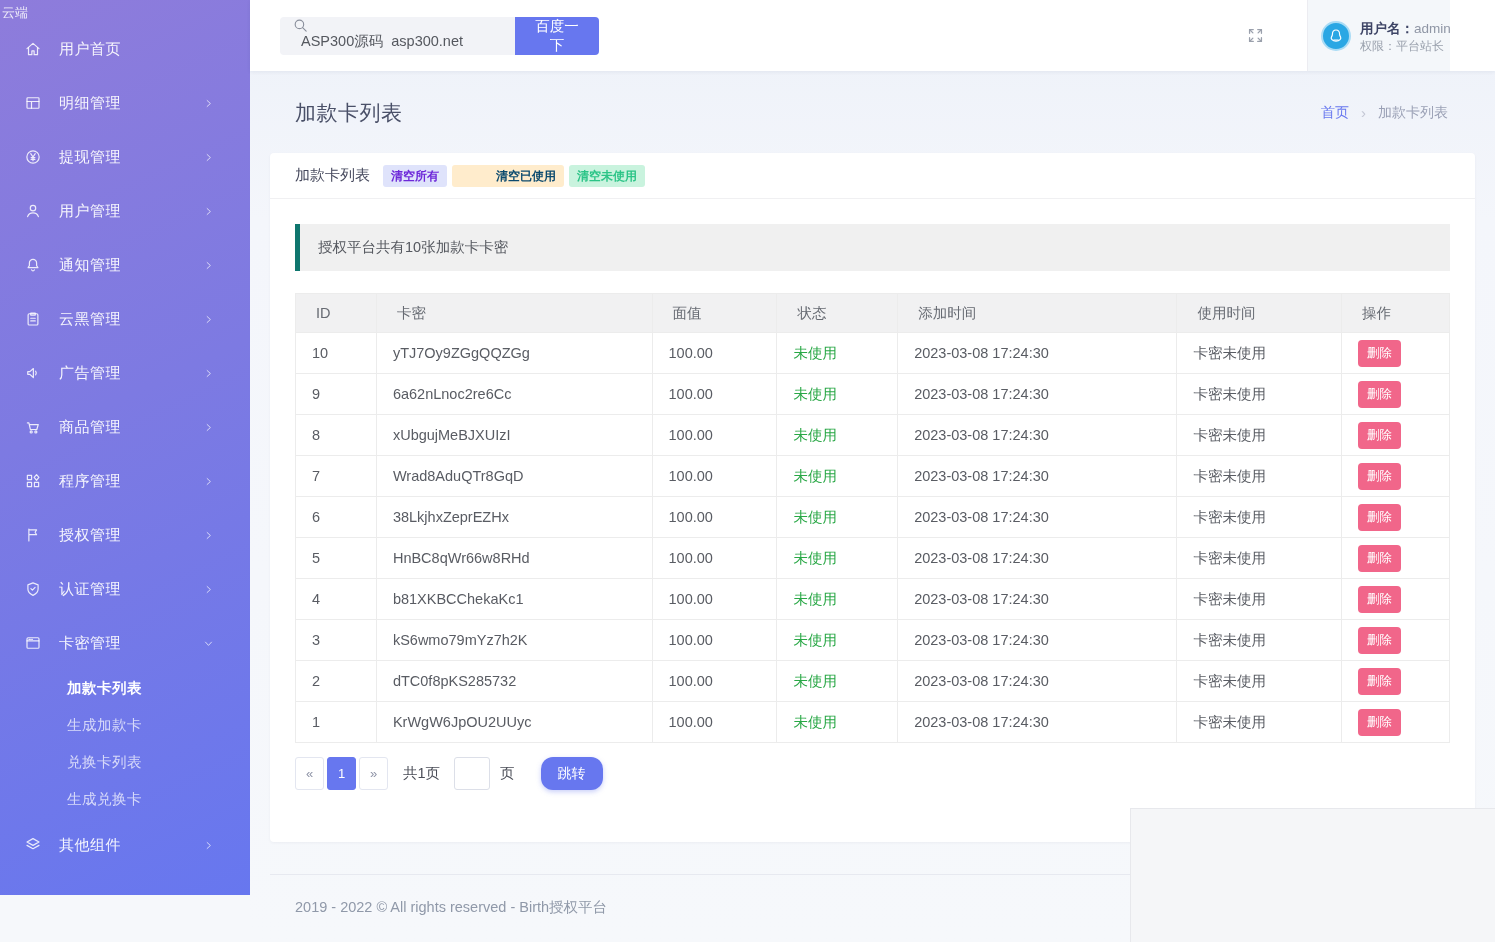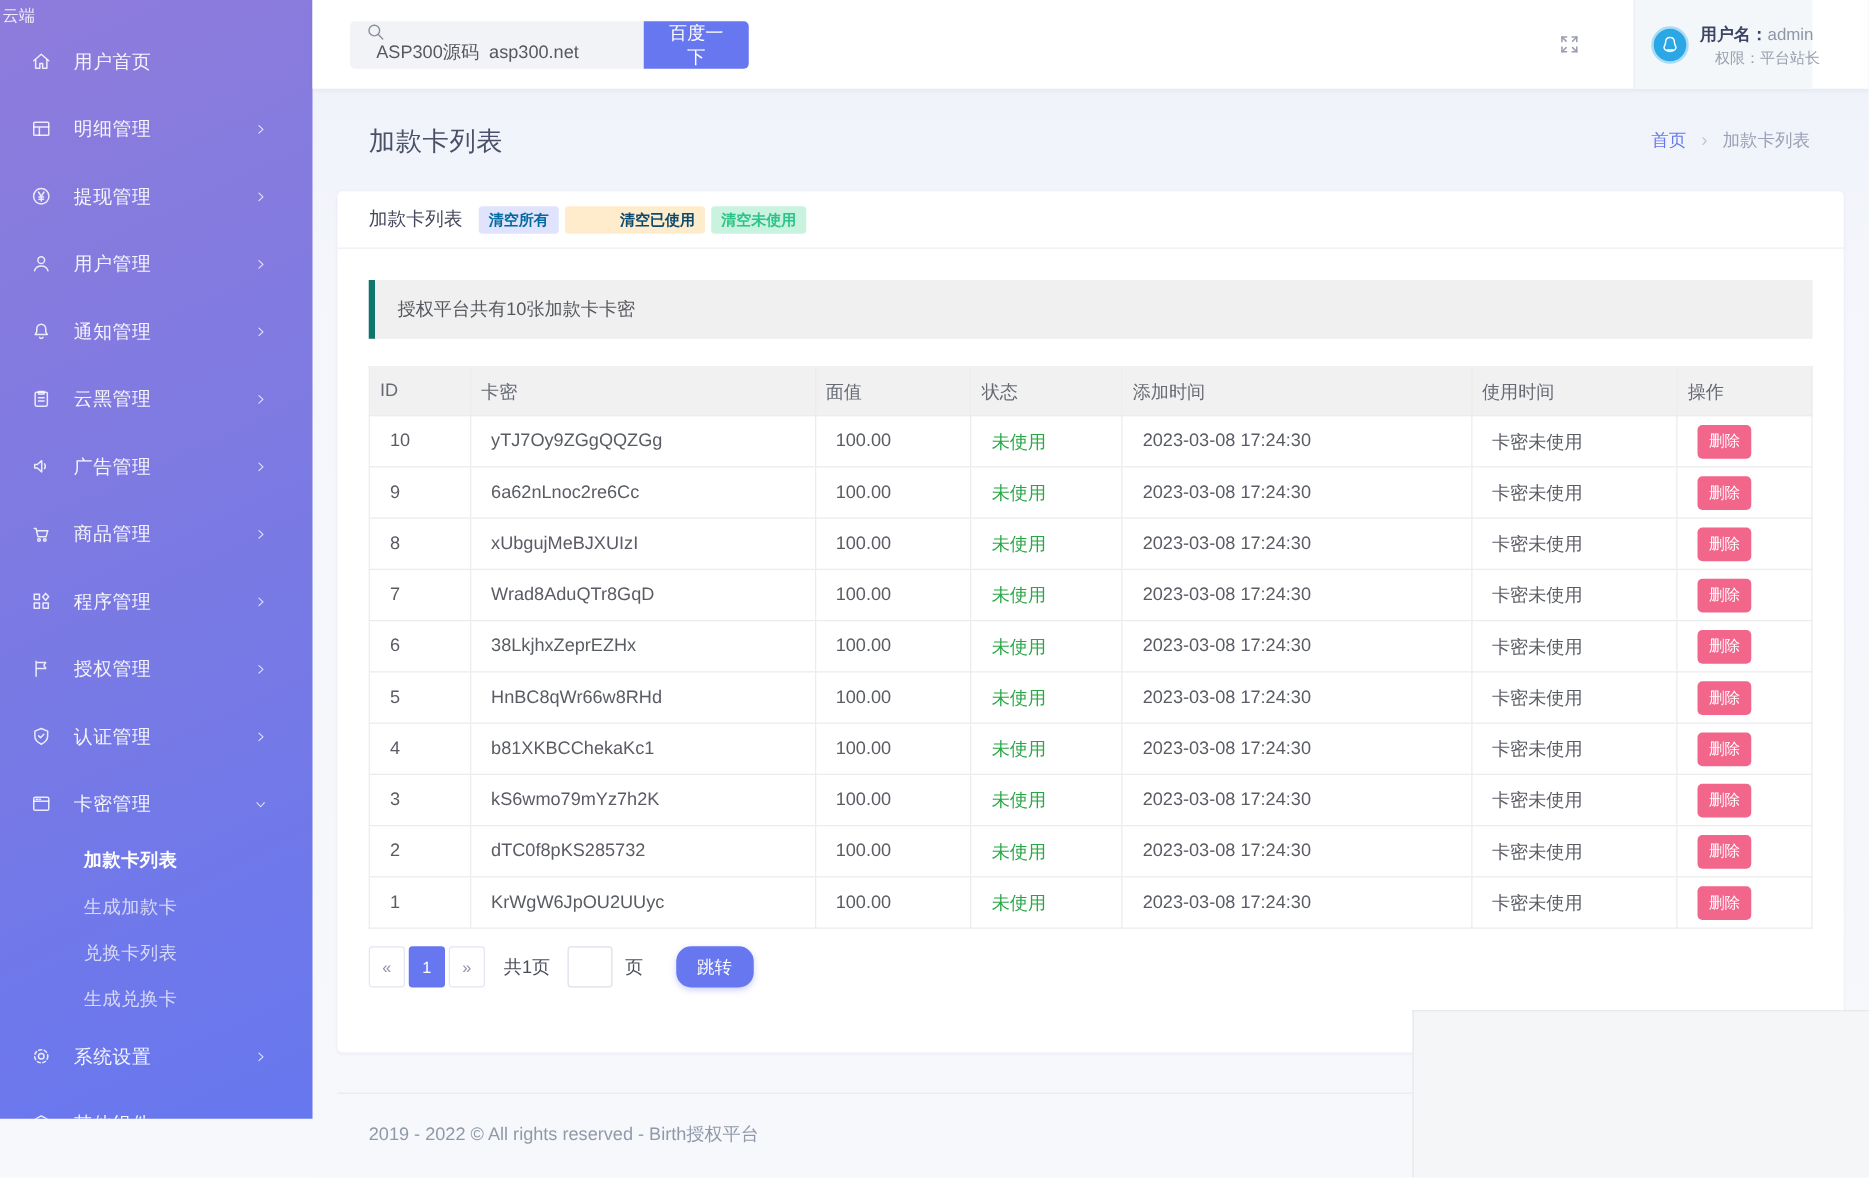--- a/index.html
+++ b/index.html
@@ -60,49 +60,49 @@
     display:flex; align-items:center; padding:0 14px 0 13px; width:143px; cursor:pointer;
   }
   .avatar {
     width:30px; height:30px; border-radius:50%; background:#2aa7e4; border:2px solid #aadcf5;
     color:#fff; display:flex; align-items:center; justify-content:center; flex:none;
   }
   .avatar svg { width:20px; height:20px; stroke-width:1.4; }
   .user-meta { margin-left:9px; line-height:1.35; white-space:nowrap; }
   .user-name-label { font-size:13.5px; font-weight:bold; color:#3d4465; }
   .user-name { font-size:13.5px; color:#8f96a5; }
-  .user-role { font-size:12px; color:#9aa1ad;margin-left:12px; }
+  .user-role { font-size:12px; color:#9aa1ad; }
 
   
   .page-head { display:flex; align-items:center; padding:28px 47px 26px 45px; }
   .page-title { font-size:21px; font-weight:500; color:#4a5068; letter-spacing:.5px; }
   .breadcrumb { margin-left:auto; font-size:14px; display:flex; align-items:flex-start; }
   .crumb-link { color:#6777ef; text-decoration:none; cursor:pointer; }
   .crumb-sep { color:#c3c7d4; margin:0 12px; font-size:15px; }
   .crumb-current { color:#9aa0b5; }
 
   
   .card { margin:0 20px; background:#fff; border-radius:4px; box-shadow:0 1px 3px rgba(30,40,80,.05); }
   .card-head { height:46px; display:flex; align-items:center; padding:0 25px; border-bottom:1px solid #f0f0f2; }
   .card-title { font-size:15px; color:#45485c; margin-right:8px; }
   .badge { font-size:12px; font-weight:bold; padding:4px 8px; border-radius:3px; margin-left:5px; cursor:pointer; }
-  .badge-purple { background:#dfe3fb; color:#0369a1; }
+  .badge-purple { background:#dfe3fb; color:#6d28d9; }
   .badge-yellow { background:#ffeccc; color:#0c4a6e;padding-left:44px; }
   .badge-green  { background:#c9f3de; color:#2cc487; }
   .card-body { padding:25px 25px 52px 25px; }
   .alert {
     background:#f0f0f0; border-left:5px solid #0f766e; height:47px;
     display:flex; align-items:center; padding:0 18px; font-size:14.5px; color:#55585f;
     margin-bottom:22px;
   }
 
   
   table { width:100%; border-collapse:collapse; font-size:14.5px; }
   th, td { border:1px solid #ececec; text-align:left; font-weight:normal; }
-  thead th { background:#f1f1f2; color:#666a72; height:39px; padding:0 8px; }
+  thead th { background:#f1f1f2; color:#666a72; height:39px; padding:0 20px; }
   tbody td { height:41px; padding:0 16px; color:#595c63; }
   td.status { color:#28a745; }
   .col-id{width:81px;} .col-code{width:276px;} .col-value{width:125px;}
   .col-status{width:121px;} .col-added{width:280px;} .col-used{width:165px;} .col-op{width:108px;}
   .btn-delete {
     background:#f1668a; color:#fff; border:none; border-radius:4px; font-size:12.5px;
     padding:5px 9px; cursor:pointer; font-family:inherit;
   }
 
   
@@ -300,34 +300,20 @@
           <svg class="ico " viewBox="0 0 24 24">
             <path d="M9.5 6.5l6 5.5-6 5.5"></path>
           </svg>
         </span>
       </div>
       <div class="submenu">
         <div class="submenu-item active">加款卡列表</div>
         <div class="submenu-item">生成加款卡</div>
         <div class="submenu-item">兑换卡列表</div>
         <div class="submenu-item">生成兑换卡</div>
-      </div>
-      <div class="menu-item">
-        <span class="mi-icon">
-          <svg class="ico " viewBox="0 0 24 24">
-            <circle cx="12" cy="12" r="3"></circle>
-            <circle cx="12" cy="12" r="7" stroke-dasharray="3.3 2.7"></circle>
-          </svg>
-        </span>
-        <span class="mi-label">系统设置</span>
-        <span class="mi-chevron">
-          <svg class="ico " viewBox="0 0 24 24">
-            <path d="M9.5 6.5l6 5.5-6 5.5"></path>
-          </svg>
-        </span>
       </div>
       <div class="menu-item">
         <span class="mi-icon">
           <svg class="ico " viewBox="0 0 24 24">
             <path d="M12 3.5l8 4.5-8 4.5-8-4.5z"></path>
             <path d="M4 12.5l8 4.5 8-4.5"></path>
           </svg>
         </span>
         <span class="mi-label">其他组件</span>
         <span class="mi-chevron">

